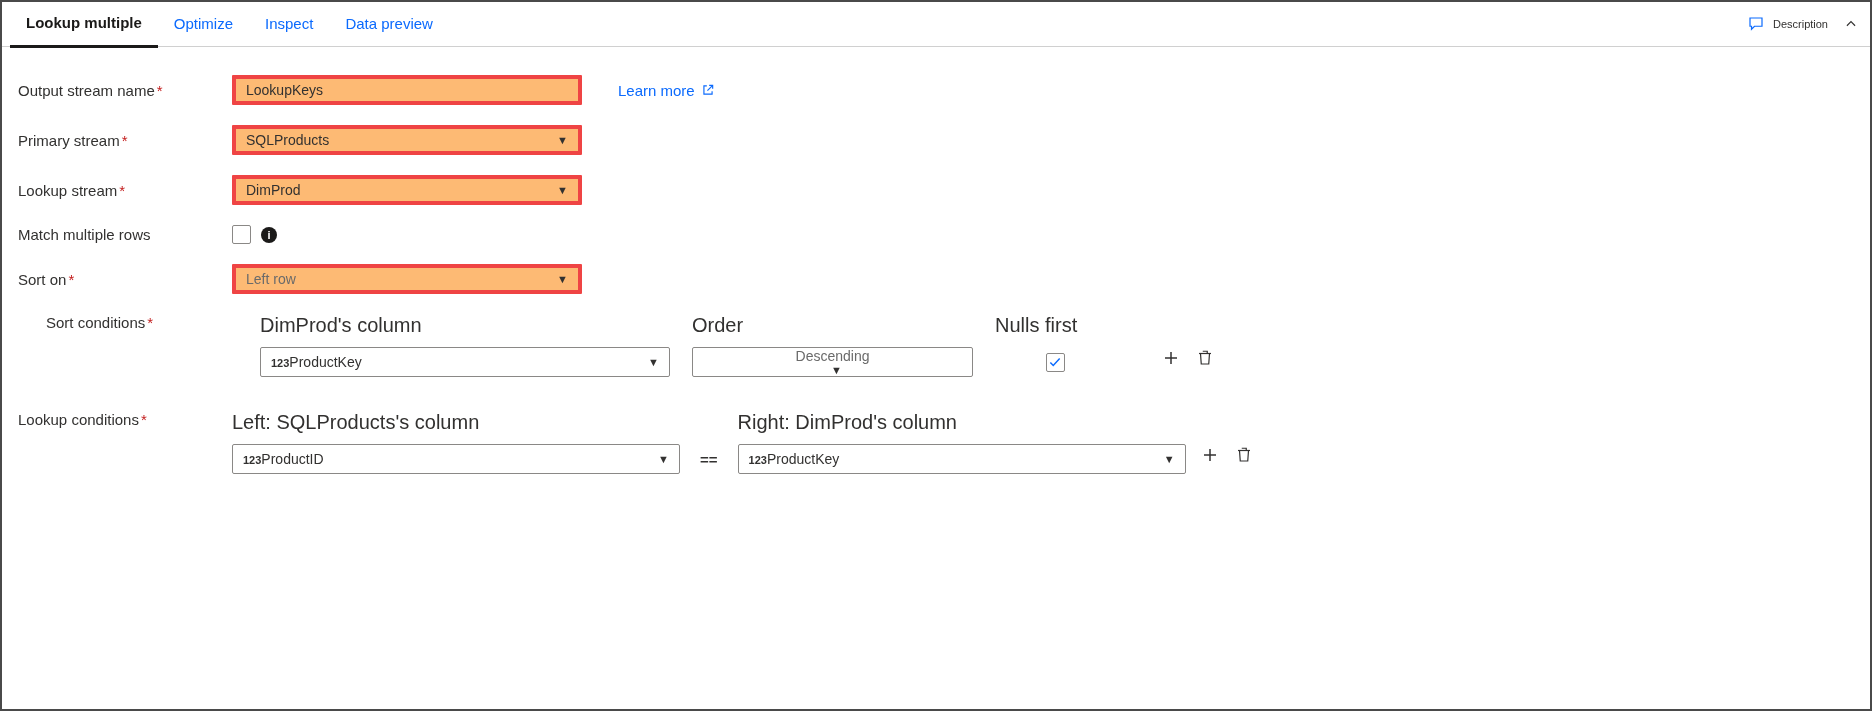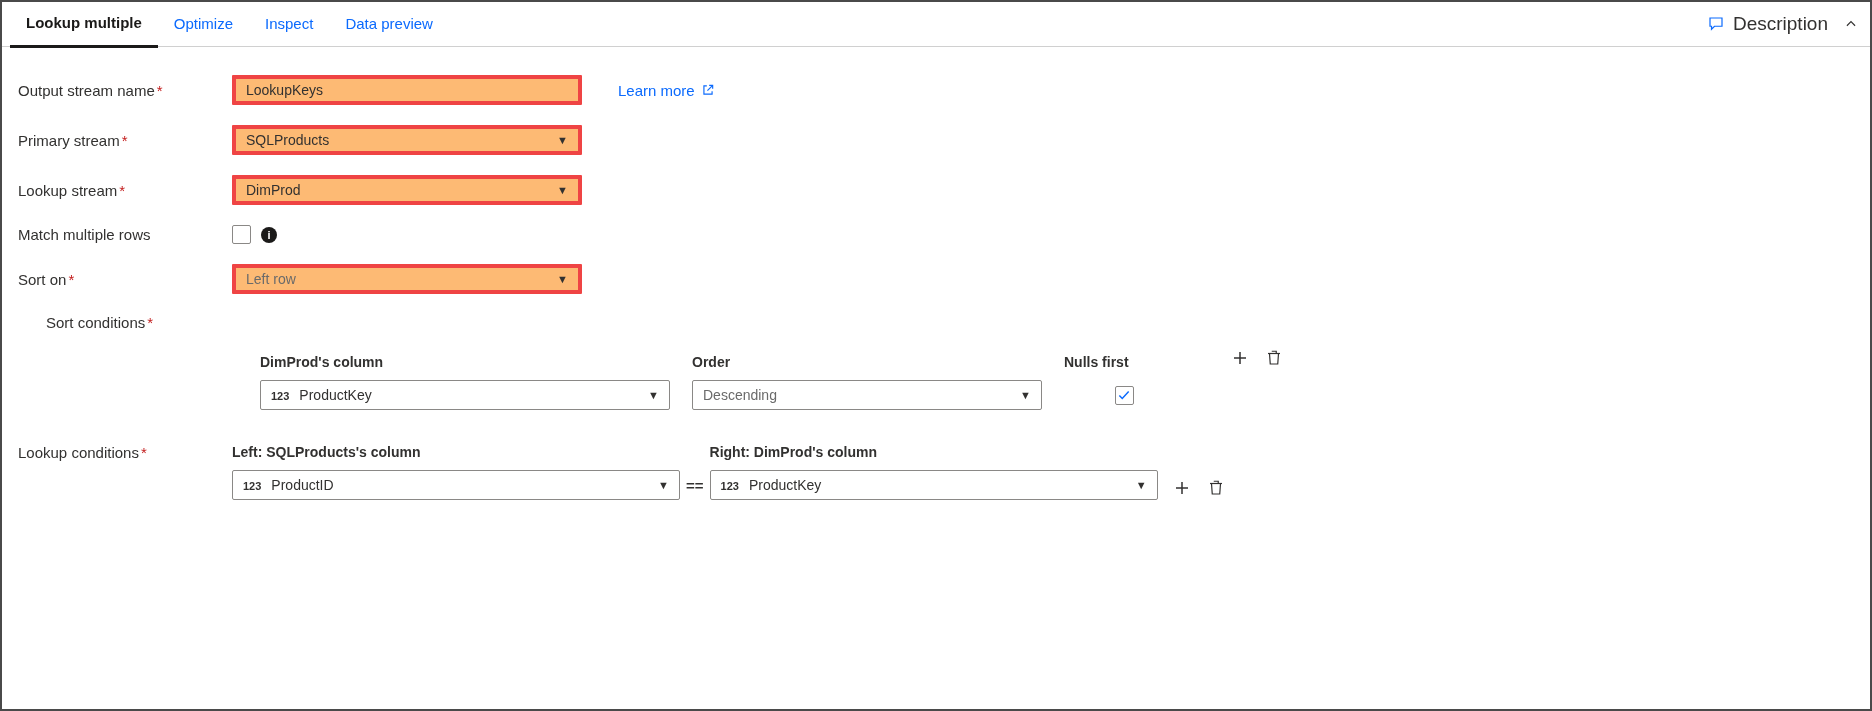--- a/index.html
+++ b/index.html
@@ -42,21 +42,21 @@
     margin-bottom: -1px;
   }
   .spacer { flex: 1; }
   .desc-btn {
     display: flex;
     align-items: center;
     gap: 8px;
     padding: 0 12px;
     cursor: pointer;
     color: #323130;
-    font-size: 19px;
+    font-size: 11px;
   }
   .chev-up {
     width: 22px; height: 22px;
     display: inline-flex; align-items: center; justify-content: center;
     font-size: 14px;
   }
   
   .form {
     padding: 28px 16px 0 16px;
   }
@@ -128,48 +128,47 @@
     display: flex;
     align-items: flex-start;
     margin-bottom: 34px;
   }
   .cols {
     display: flex;
     gap: 22px;
     align-items: flex-end;
   }
   .col-head {
-    font-weight: 700;
-    font-size: 14px;
+    font-weight: 400;
+    font-size: 20px;
     margin-bottom: 10px;
   }
   .colcell { display: flex; flex-direction: column; }
   .dd {
     height: 30px;
     border: 1px solid #8a8886;
     border-radius: 2px;
     box-sizing: border-box;
     padding: 0 10px;
     display: flex;
     align-items: center;
     justify-content: space-between;
     font-size: 14px;
     background: #fff;
   }
   .dd .type-badge {
     font-weight: 700;
     font-size: 11px;
-    margin-right: 10px;
     color: #323130;
   }
   .dd.gray .val { color: #6a6a6a; }
   .w-sort-col { width: 410px; }
-  .w-order { width: 350px; }
+  .w-order { width: 281px; flex-direction: column; }
   .nullsfirst { width: 120px; display:flex; flex-direction:column; align-items:center;}
-  .nullsfirst .col-head { align-self: flex-start; width: 100%; margin-top: 40px; }
+  .nullsfirst .col-head { align-self: flex-start; width: 100%; }
   .nullsfirst .chkwrap { height:30px; display:flex; align-items:center; justify-content:center;}
   .row-actions {
     display: flex;
     align-items: flex-end;
     height: 54px;
     gap: 14px;
     margin-left: 46px;
   }
   .iconbtn {
     width: 20px; height: 20px;
@@ -319,21 +318,21 @@
               <path d="M6 6l1 14h10l1-14"></path>
             </svg>
         </span>
       </div>
     </div>
 
     <div class="group">
       <div class="lbl" style="padding-top:0px;">
         <span>Lookup conditions</span><span class="req">*</span>
       </div>
-      <div class="cols" style="gap:0;">
+      <div class="cols" style="gap:14px;">
         <div class="colcell">
           <div class="col-head">Left: SQLProducts's column</div>
           <div class="dd w-lookup-col">
             <span><span class="type-badge">123</span><span class="val">ProductID</span></span>
             <span class="caret">▼</span>
           </div>
         </div>
         <div class="colcell" style="justify-content:flex-end;">
           <div class="eqop">==</div>
         </div>

